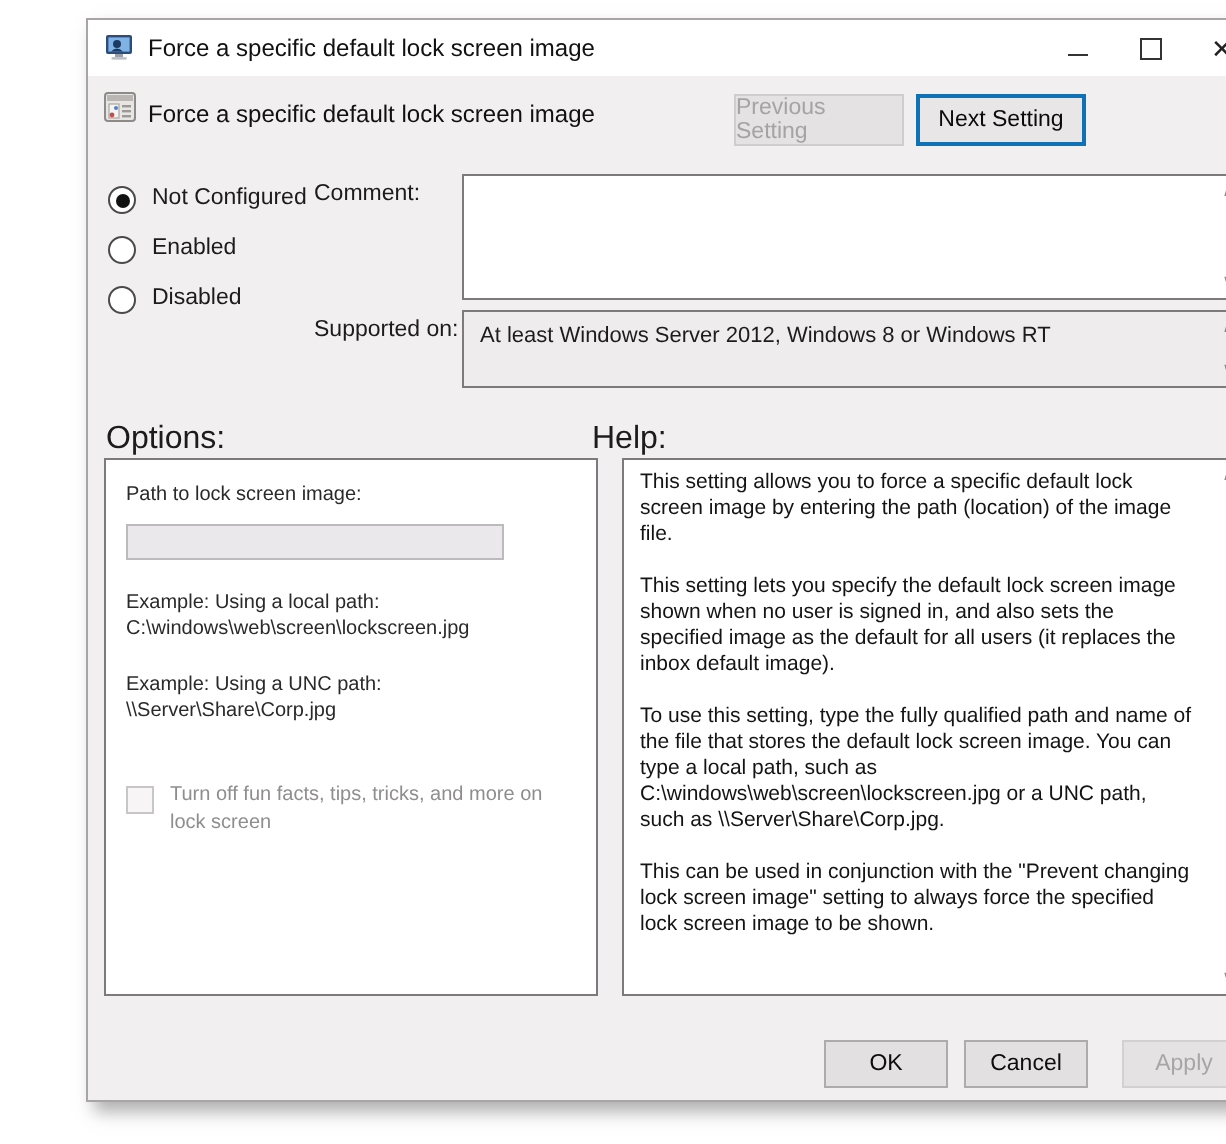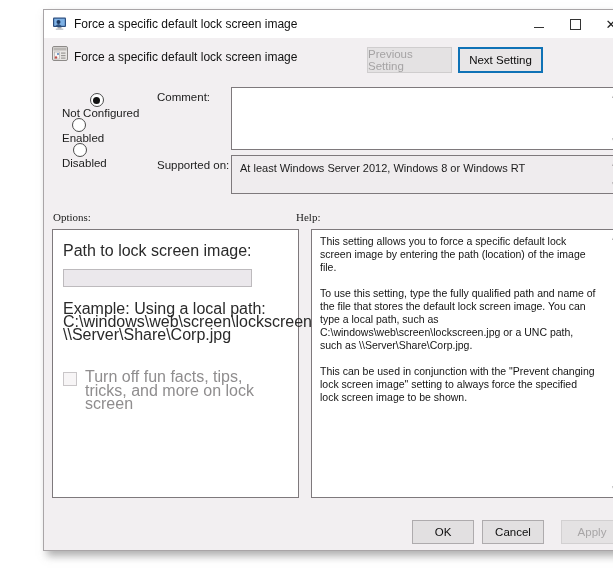--- a/index.html
+++ b/index.html
@@ -31,21 +31,21 @@
     position:absolute;top:37px;height:26px;box-sizing:border-box;
     display:flex;align-items:center;justify-content:center;
     font-size:11.5px;background:#e4e2e3;border:1px solid #cfcdce;color:#a5a3a4;
   }
   .btn-prev{left:323px;width:85px;}
   .btn-next{
     left:414px;width:85px;background:#e8e6e7;color:#0b0b0b;
     border:2px solid #0f72b6;
   }
   
-  .radio-row{position:absolute;left:10px;display:flex;align-items:center;flex-direction:column;}
+  .radio-row{position:absolute;left:10px;display:flex;align-items:flex-start;}
   .radio-circle{
     width:12px;height:12px;border-radius:50%;border:1px solid #4a4a4a;background:#fff;
     display:inline-block;position:relative;flex:0 0 auto;
   }
   .radio-row.checked .radio-circle::after{
     content:"";position:absolute;left:2.5px;top:2.5px;width:7px;height:7px;border-radius:50%;background:#121212;
   }
   .radio-label{margin-left:8px;font-size:11.5px;color:#1c1c1c;white-space:nowrap;}
   
   .field-label{position:absolute;font-size:11.5px;color:#1c1c1c;}
@@ -54,25 +54,25 @@
     background:#ffffff;border:1px solid #7e797c;
   }
   .supported-box{
     position:absolute;left:187px;top:145px;width:390px;height:39px;box-sizing:border-box;
     background:#efecee;border:1px solid #7e797c;font-size:11px;color:#1c1c1c;
     padding:6px 22px 0 8px;
   }
   .scroll-arrow{position:absolute;right:3px;font-size:8px;color:#8b888a;line-height:8px;}
   .arr-top{top:4px;} .arr-bottom{bottom:4px;}
   
-  .section-label{position:absolute;font-size:11px;color:#1c1c1c;font-family:Liberation Serif, serif;}
+  .section-label{position:absolute;font-size:16px;color:#1c1c1c;}
   
   .options-box{
     position:absolute;left:8px;top:219px;width:247px;height:269px;box-sizing:border-box;
-    background:#ffffff;border:1px solid #7e797c;padding:12px 10px 0 10px;font-size:16px;color:#2a2a2a;
+    background:#ffffff;border:1px solid #7e797c;padding:12px 10px 0 10px;font-size:10px;color:#2a2a2a;
   }
   .path-input{
     margin-top:9px;width:189px;height:18px;box-sizing:border-box;
     background:#ebe8ec;border:1px solid #bdbabd;
   }
   .example-label{margin-top:15px;line-height:13px;}
   .example-value{line-height:13px;}
   .checkbox-row{margin-top:29px;display:flex;align-items:flex-start;}
   .checkbox{
     width:12px;height:12px;border:1px solid #c9c6c8;background:#f7f5f6;flex:0 0 auto;margin-top:2px;
@@ -165,31 +165,33 @@
   </div>
 
   <span class="section-label" style="left:9px;top:201px;">Options:</span>
   <span class="section-label" style="left:252px;top:201px;">Help:</span>
 
   <div class="options-box">
     <div>Path to lock screen image:</div>
     <div class="path-input"><span></span></div>
     <div class="example-label">Example: Using a local path:</div>
     <div class="example-value">C:\windows\web\screen\lockscreen.jpg</div>
+    <div class="example-label">Example: Using a UNC path:</div>
     <div class="example-value">\\Server\Share\Corp.jpg</div>
     <div class="checkbox-row">
       <span class="checkbox"></span>
       <span class="checkbox-label">Turn off fun facts, tips, tricks, and more on lock screen</span>
     </div>
   </div>
 
   <div class="help-box">
     <span class="scroll-arrow arr-top">∧</span>
     <span class="scroll-arrow arr-bottom">∨</span>
     <p>This setting allows you to force a specific default lock screen image by entering the path (location) of the image file.</p>
+    <p>This setting lets you specify the default lock screen image shown when no user is signed in, and also sets the specified image as the default for all users (it replaces the inbox default image).</p>
     <p>To use this setting, type the fully qualified path and name of the file that stores the default lock screen image. You can type a local path, such as C:\windows\web\screen\lockscreen.jpg or a UNC path, such as \\Server\Share\Corp.jpg.</p>
     <p>This can be used in conjunction with the "Prevent changing lock screen image" setting to always force the specified lock screen image to be shown.</p>
   </div>
 
   <div class="ftr-btn btn-cancel">Cancel</div>
   <div class="ftr-btn btn-ok">OK</div>
   <div class="ftr-btn btn-apply">Apply</div>
 
 </div>
 

